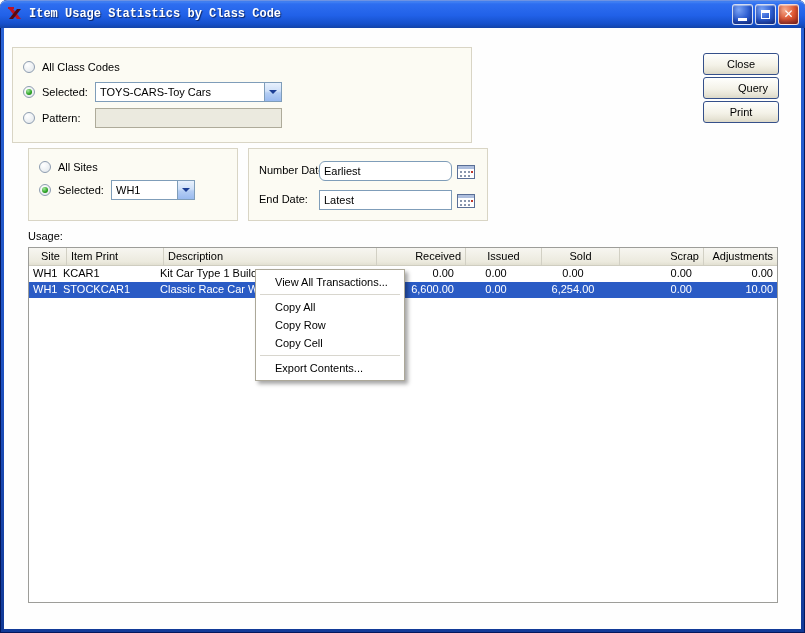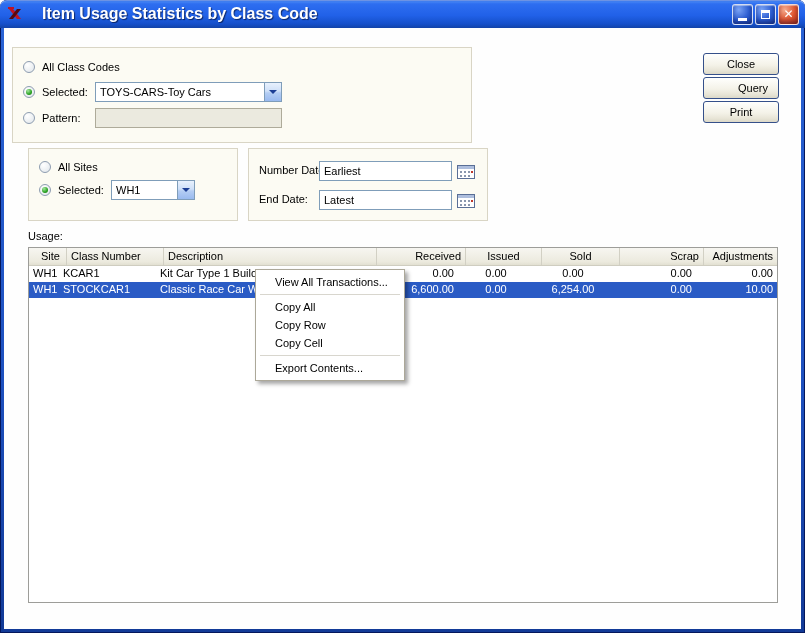--- a/index.html
+++ b/index.html
@@ -16,22 +16,22 @@
   
   .titlebar {
     position: absolute; left: 0; top: 0; right: 0; height: 28px;
     border-radius: 7px 7px 0 0;
     background: linear-gradient(180deg, #0f47c8 0%, #4584f4 6%, #2e6ef0 14%, #2161e8 55%, #154fc9 86%, #1243a8 100%);
     box-shadow: inset 0 1px 0 rgba(255,255,255,.35);
     display: flex; align-items: center; padding: 0 6px 0 7px;
   }
   .app-icon { width: 16px; height: 16px; display: inline-block; flex: 0 0 16px; }
   .title {
-    color: #fff; font-weight: bold; font-size: 16px; margin-left: 19px; flex: 1;
-    text-shadow: 1px 1px 1px rgba(0,0,20,.6); white-space: nowrap; overflow: hidden;
+    color: #fff; font-weight: bold; font-size: 12px; margin-left: 6px; flex: 1;
+    text-shadow: 1px 1px 1px rgba(0,0,20,.6); white-space: nowrap; overflow: hidden; font-family: Liberation Mono, monospace;
   }
   .tb-btn {
     width: 21px; height: 21px; border-radius: 3px;
     border: 1px solid rgba(255,255,255,.8);
     display: inline-flex; align-items: center; justify-content: center;
     margin-left: 2px; color: #fff; font-weight: bold; font-size: 12px;
     box-shadow: inset 0 -3px 4px rgba(0,0,50,.35), inset 0 1px 1px rgba(255,255,255,.5);
     cursor: default;
   }
   .tb-btn.min, .tb-btn.max { background: radial-gradient(circle at 30% 25%, #7aa3f5, #2a5bd0 55%, #1b3e9d); }
@@ -175,21 +175,21 @@
       <div class="combo" style="left:82px; top:31px; width:84px;">
         <span class="cval">WH1</span>
         <span class="cbtn">
             <span class="arrow-down"></span>
           </span>
       </div>
     </div>
 
     <div class="groupbox" style="left:244px; top:120px; width:240px; height:73px;">
       <span style="position:absolute; left:10px; top:15px;">Number Date:</span>
-      <input class="textbox" style="left: 70px; top: 12px; width: 133px;" value="Earliest">
+      <input class="textbox" style="left: 70px; top: 12px; width: 133px; border-radius: 6px;" value="Earliest">
       <span class="calbtn" style="left:207px; top:13px;">
         <svg width="18" height="16" viewBox="0 0 18 16">
           <rect x="0.5" y="1.5" width="17" height="13" fill="#fff" stroke="#5a6f96"></rect>
           <rect x="1" y="2" width="16" height="3" fill="#aebedd"></rect>
           <g fill="#8a97ad">
             <rect x="3" y="7" width="2" height="2"></rect>
               <rect x="7" y="7" width="2" height="2"></rect>
               <rect x="11" y="7" width="2" height="2"></rect>
             <rect x="3" y="11" width="2" height="2"></rect>
               <rect x="7" y="11" width="2" height="2"></rect>
@@ -215,21 +215,21 @@
           </g>
         </svg>
       </span>
     </div>
 
     <span class="usage-label">Usage:</span>
 
     <div class="table">
       <div class="thead">
         <span class="th c-site">Site</span>
-        <span class="th c-item">Class Number</span>
+        <span class="th c-item">Item Print</span>
         <span class="th c-desc">Description</span>
         <span class="th c-recv">Received</span>
         <span class="th c-iss">Issued</span>
         <span class="th c-sold">Sold</span>
         <span class="th c-scrap">Scrap</span>
         <span class="th c-adj" style="border-right:none;">Adjustments</span>
       </div>
       <div class="trow">
         <span class="td c-site">WH1</span>
         <span class="td c-item">KCAR1</span>

